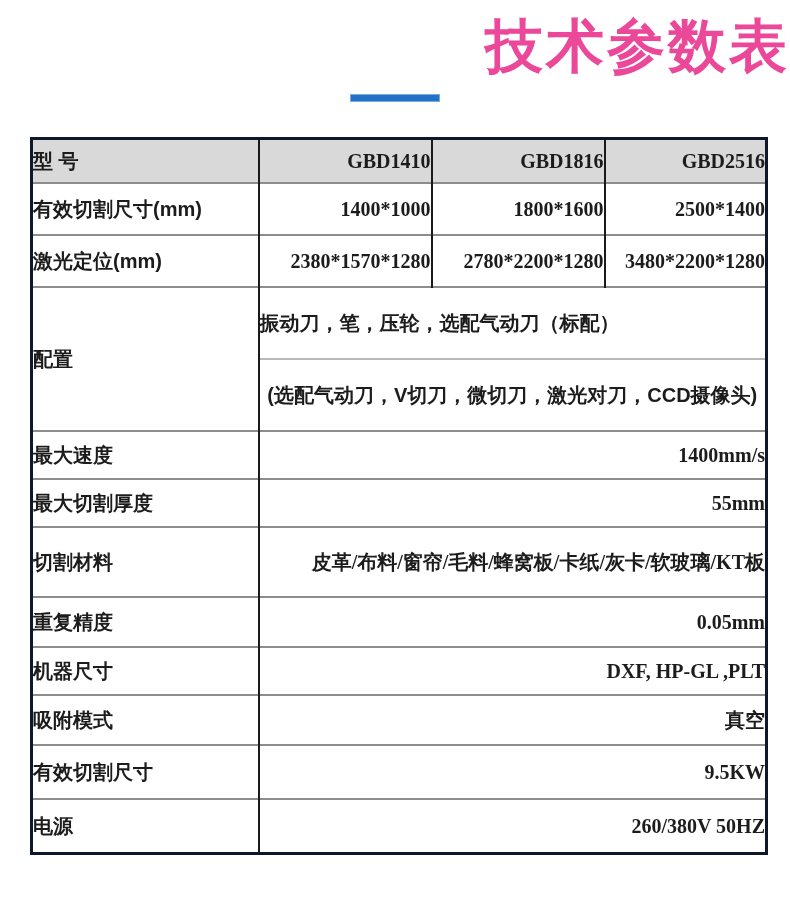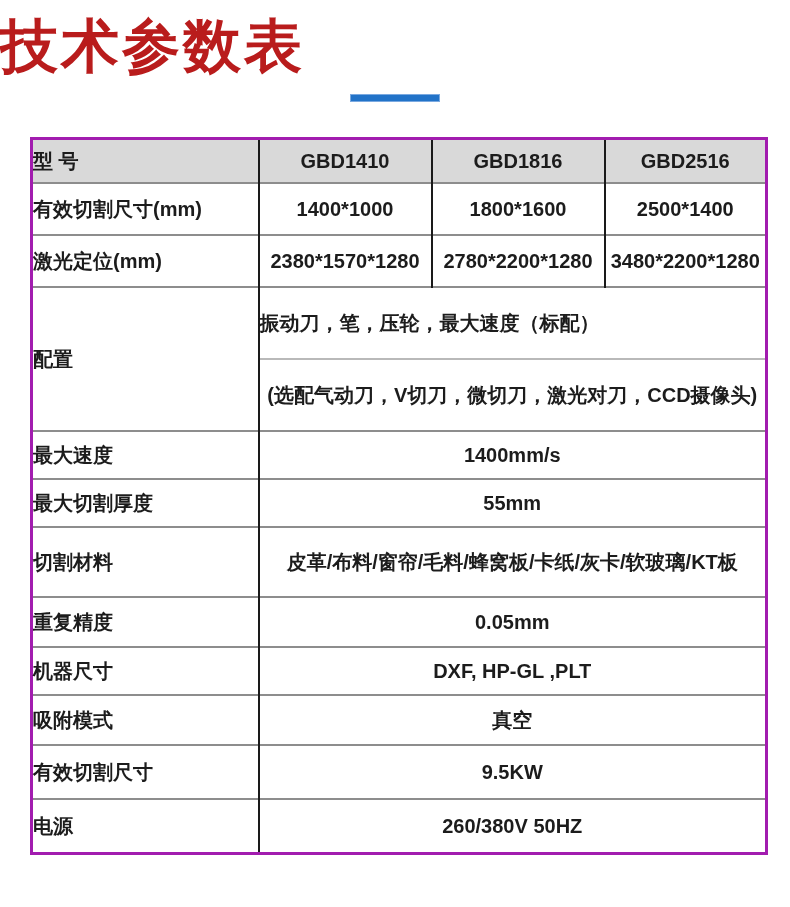--- a/index.html
+++ b/index.html
@@ -10,40 +10,40 @@
   }
   .page {
     position: relative;
     width: 790px;
     height: 907px;
     background: #ffffff;
     overflow: hidden;
   }
   .title {
     padding-top: 10px;
-    text-align: left;
+    text-align: right;
     font-size: 58px;
     line-height: 72px;
     font-weight: 900;
     letter-spacing: 3px;
-    color: #b91c1c;
+    color: #ec4899;
   }
   .title-underline {
     width: 88px;
     height: 6px;
     margin: 13px auto 0 auto;
     background: #2273c8;
     outline: 1px solid #7aa9e0;
   }
   table.spec-table {
     border-collapse: collapse;
     table-layout: fixed;
     width: 735px;
     margin: 36px 0 16px 30px;
-    border: 3px solid #a21caf;
+    border: 3px solid #0f172a;
     color: #1c1c1c;
     padding-left: 48px;
   }
   col.c1 { width: 227px; }
   col.c2 { width: 173px; }
   col.c3 { width: 173px; }
   col.c4 { width: 162px; }
 
   .spec-table th, .spec-table td {
     font-size: 20px;
@@ -54,21 +54,21 @@
     overflow: visible;
   }
   .spec-table tr.first-row th { border-top: none; }
 
   .vline { border-left: 2px solid #1a1a1a; }
 
   .label-cell {
     text-align: left;
     padding-left: 24px;
   }
-  .value-cell { text-align: center; }
+  .value-cell { text-align: right; font-family: Liberation Serif, serif; }
 
   .header-row th { background: #d9d9d9; }
 
   .h44 { height: 42px; }
   .h52 { height: 50px; }
   .h48 { height: 46px; }
   .h50 { height: 48px; }
   .h54 { height: 52px; }
   .h70 { height: 68px; }
   .h72 { height: 70px; }
@@ -116,21 +116,21 @@
 
     <tr>
       <td class="label-cell h52">激光定位(mm)</td>
       <td class="value-cell vline h52">2380*1570*1280</td>
       <td class="value-cell vline h52">2780*2200*1280</td>
       <td class="value-cell vline h52">3480*2200*1280</td>
     </tr>
 
     <tr>
       <td class="label-cell" rowspan="2">配置</td>
-      <td class="config-standard vline h72" colspan="3">振动刀，笔，压轮，最大速度（标配）</td>
+      <td class="config-standard vline h72" colspan="3">振动刀，笔，压轮，选配气动刀（标配）</td>
     </tr>
     <tr>
       <td class="config-optional vline h72" colspan="3">(选配气动刀，V切刀，微切刀，激光对刀，CCD摄像头)</td>
     </tr>
 
     <tr>
       <td class="label-cell h48">最大速度</td>
       <td class="value-cell vline h48" colspan="3">1400mm/s</td>
     </tr>
 

